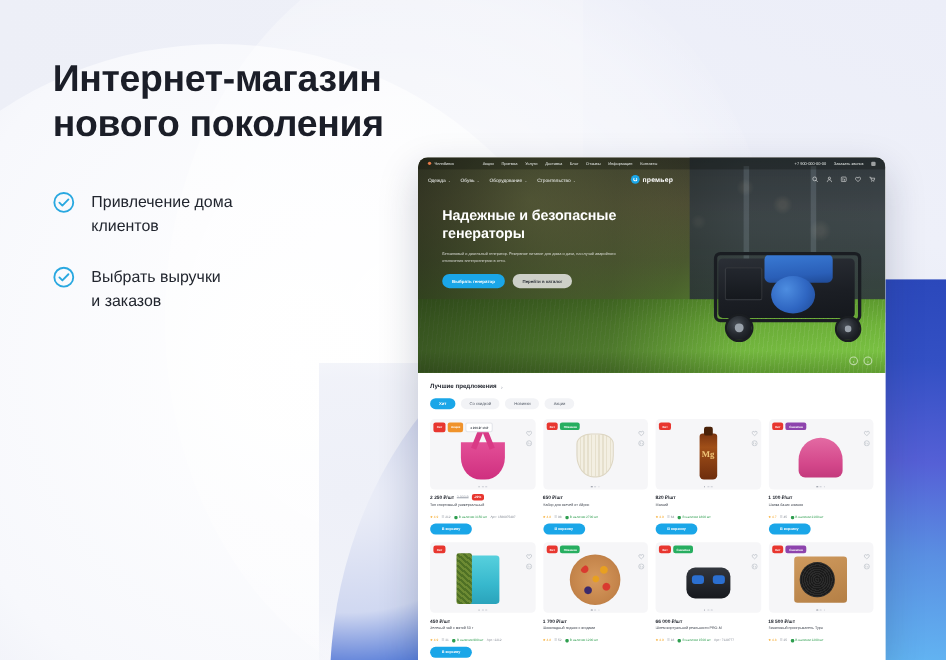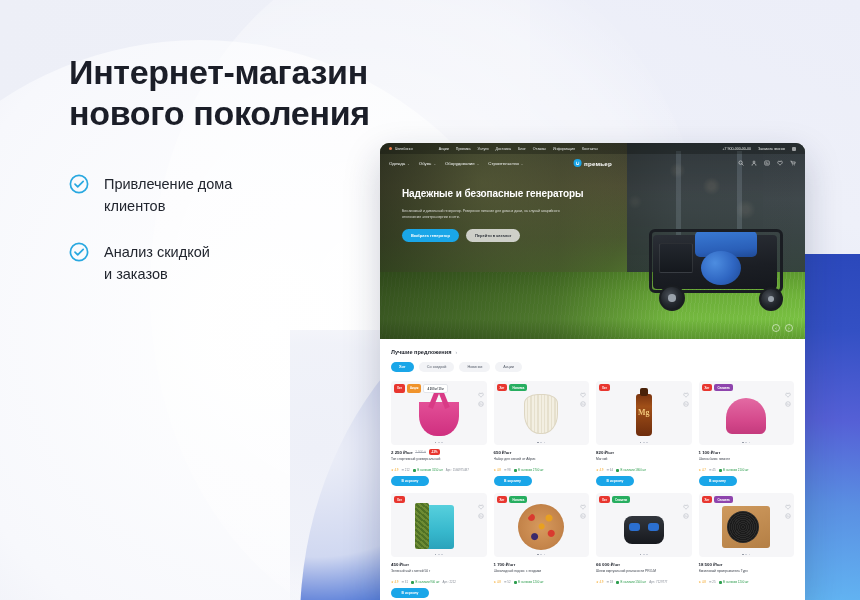--- a/index.html
+++ b/index.html
@@ -43,21 +43,21 @@
   .bg-right-block {
     position:absolute; right:0; top:254px; width:56px; height:346px;
     background:linear-gradient(185deg,#2b48bb 0%,#3350c4 22%,#5560d6 48%,#5a8fe2 72%,#62b4f2 100%);
   }
   .bg-topright {
     position:absolute; right:0; top:0; width:330px; height:256px;
     background:linear-gradient(200deg,#eceef8 0%,#eef0f9 60%,#e9ecf6 100%);
   }
 
   
-  #left { position:absolute; left:0; top:0; width:380px; height:600px; padding:52px 0 0 69px; }
+  #left { position:absolute; left:0; top:0; width:380px; height:600px; padding:52px 0 0 48px; }
   .headline {
     font-size:34px; font-weight:700; color:#1b1e28;
     line-height:1.22; letter-spacing:-.3px; width:330px;
   }
   .benefits { margin-top:38px; display:flex; flex-direction:column; gap:24px; }
   .benefit { display:flex; gap:15px; align-items:flex-start; }
   .check-icon { flex:0 0 auto; width:20px; height:20px; margin-top:1px; }
   .benefit-text {
     font-size:14.5px; color:#22262f; line-height:1.52; font-weight:400;
     white-space:pre-line; width:230px;
@@ -136,21 +136,21 @@
   .brand-mark:after {
     content:""; position:absolute; inset:2px; border-radius:50%;
     border:1px solid #fff; border-top-color:transparent;
   }
   .brand-name { font-size:6.2px; font-weight:700; color:#fff; letter-spacing:.2px; }
   .nav-icons { margin-left:auto; display:flex; gap:7px; align-items:center; }
   .nv-ic { width:6px; height:6px; opacity:.92; }
 
   
   .hero-copy { position:relative; padding:16px 0 0 22px; width:230px; }
-  .hero-title { font-size:10px; font-weight:700; color:#fff; line-height:1.26; letter-spacing:-.1px; }
+  .hero-title { font-size:13px; font-weight:700; color:#fff; line-height:1.26; letter-spacing:-.1px; }
   .hero-sub { margin-top:7px; font-size:3.5px; color:rgba(255,255,255,.76); line-height:1.75; width:170px; }
   .hero-btns { margin-top:9px; display:flex; gap:7px; }
   .btn-pri {
     background:#1aa6e8; color:#fff; font-size:4px; font-weight:600;
     padding:4px 9px; border-radius:9px; white-space:nowrap;
   }
   .btn-sec {
     background:rgba(240,240,240,.80); color:#2b3038; font-size:4px; font-weight:600;
     padding:4px 9px; border-radius:9px; white-space:nowrap;
   }
@@ -320,21 +320,21 @@
       <span class="benefit-text">Привлечение дома
 клиентов</span>
     </div>
     <div class="benefit">
       <span class="check-icon">
         <svg viewBox="0 0 20 20">
             <circle cx="10" cy="10" r="8.6" fill="none" stroke="#29a8e0" stroke-width="1.7"></circle>
             <path d="M6 10.2l2.7 2.7L14.2 7.3" fill="none" stroke="#29a8e0" stroke-width="1.7" stroke-linecap="round" stroke-linejoin="round"></path>
           </svg>
       </span>
-      <span class="benefit-text">Анализ скидкой
+      <span class="benefit-text">Выбрать выручки
 и заказов</span>
     </div>
   </div>
 </div>
 
 <div id="site">
 
   <div class="hero">
     <div class="hero-bg">
       <div class="hero-bldg"></div>

